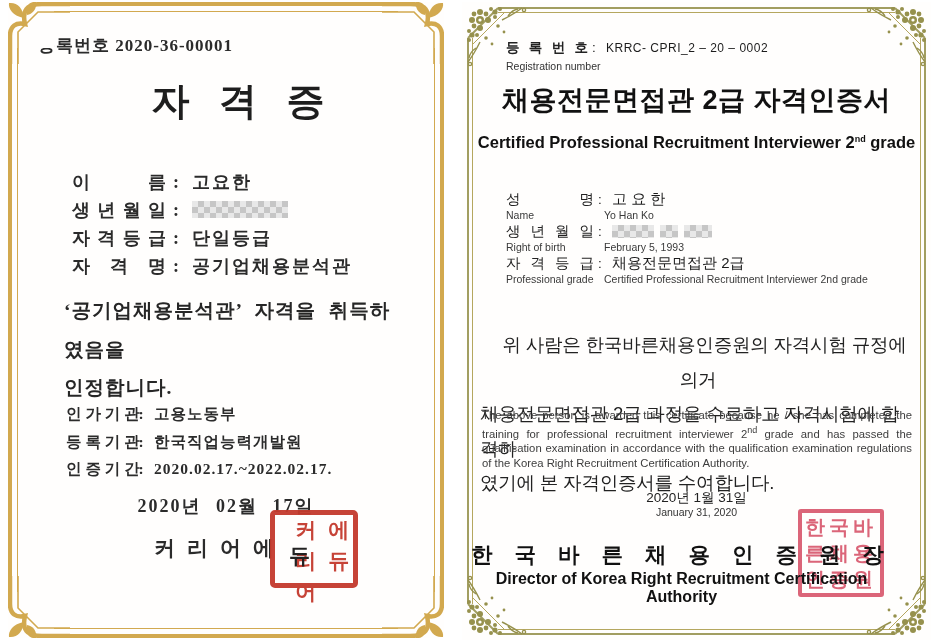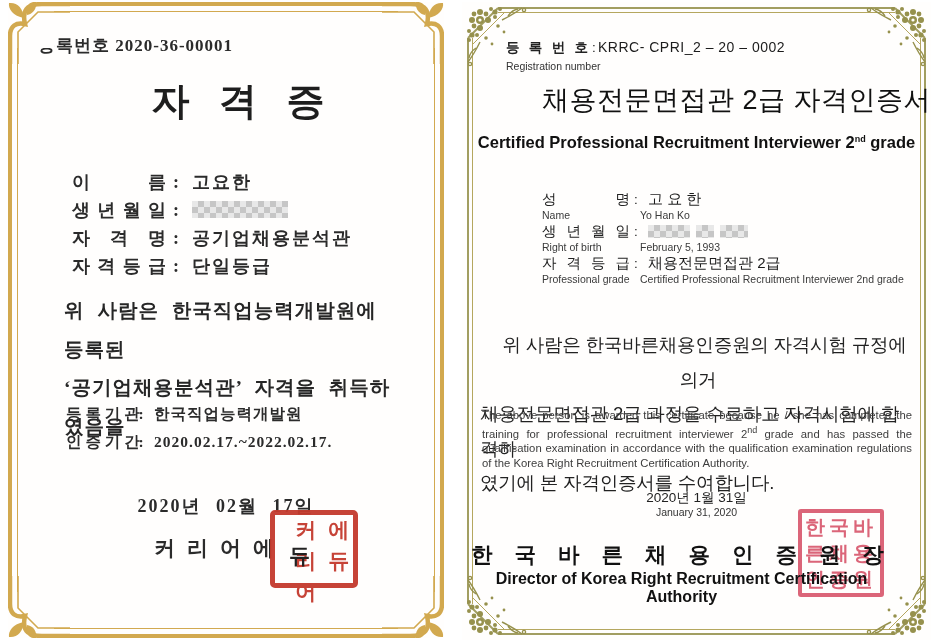--- a/index.html
+++ b/index.html
@@ -39,27 +39,27 @@
   .rb-outer{position:absolute;inset:5px;border:2px solid #a29e61;}
   .rb-inner{position:absolute;inset:10px;border:1px solid #b5a75f;}
   .r-corner{position:absolute;width:72px;height:72px;z-index:2;}
   .r-corner.tl{left:2px;top:2px;}
   .r-corner.tr{right:2px;top:2px;transform:scaleX(-1);}
   .r-corner.bl{left:2px;bottom:2px;transform:scaleY(-1);}
   .r-corner.br{right:2px;bottom:2px;transform:scale(-1,-1);}
   .r-reg{left:44px;top:36px;white-space:nowrap;}
   .r-reg-label{display:inline-block;width:82px;text-align-last:justify;font-size:13.5px;font-weight:600;color:#222;}
   .r-colon{display:inline-block;width:8px;text-align:center;margin-left:2px;font-size:13.5px;}
-  .r-reg-value{font-size:14px;letter-spacing:.5px;}
+  .r-reg-value{margin-left:8px;font-size:12px;letter-spacing:.5px;}
   .r-reg-sub{left:44px;top:58px;font-size:10.5px;color:#333;}
-  .r-title{left:0;right:0;top:80px;margin:0;text-align:right;font-size:27px;font-weight:400;letter-spacing:.5px;color:#111;}
+  .r-title{left:0;right:0;top:80px;margin:0;text-align:center;font-size:27px;font-weight:700;letter-spacing:.5px;color:#111;}
   .r-subtitle{left:0;right:0;top:131px;text-align:center;font-size:16.5px;font-weight:700;color:#111;}
   .r-subtitle sup,.r-body-en sup{font-size:9px;}
   .r-fields{left:44px;top:188px;}
-  .r-field{height:32px;margin-left:36px;}
+  .r-field{height:32px;}
   .r-kr{height:19px;line-height:18px;white-space:nowrap;}
   .r-kr-label{display:inline-block;width:88px;text-align-last:justify;font-size:14.5px;color:#222;}
   .r-kr-value{margin-left:8px;font-size:15px;}
   .r-en{height:13px;line-height:12px;font-size:10.5px;color:#3a3a3a;white-space:nowrap;}
   .r-en-label{display:inline-block;width:98px;}
   .r-body-kr{left:18px;top:326px;width:436px;font-size:18.5px;line-height:34.5px;color:#222;letter-spacing:-.2px;}
   .r-body-kr .indent{text-indent:13px;text-align:center;}
   .r-body-en{left:20px;top:406px;width:430px;font-size:11.3px;line-height:14.6px;text-align:justify;color:#3d3d3d;}
   .r-date-kr{left:0;right:0;top:487px;text-align:center;font-size:13.5px;color:#222;}
   .r-date-en{left:0;right:0;top:504px;text-align:center;font-size:10.5px;color:#333;}
@@ -120,33 +120,36 @@
     <h1 class="abs l-title">자 격 증</h1>
 
     <div class="abs l-fields">
       <div class="l-row">
         <span class="l-label">이 름</span><span class="l-colon">:</span><span class="l-value">고요한</span>
       </div>
       <div class="l-row">
         <span class="l-label">생 년 월 일</span><span class="l-colon">:</span><span class="pix pix-l" style="margin-left:10px;"></span>
       </div>
       <div class="l-row">
+        <span class="l-label">자 격 등 급</span><span class="l-colon">:</span><span class="l-value">단일등급</span>
+      </div>
+      <div class="l-row">
         <span class="l-label">자 격 명</span><span class="l-colon">:</span><span class="l-value">공기업채용분석관</span>
       </div>
-      <div class="l-row">
-        <span class="l-label">자 격 등 급</span><span class="l-colon">:</span><span class="l-value">단일등급</span>
-      </div>
     </div>
 
     <div class="abs l-body">
-      <div>위 사람은 한국직업능력개발원에 등록된</div>
       <div>‘공기업채용분석관’ 자격을 취득하였음을</div>
+      <div>인정합니다.</div>
     </div>
 
     <div class="abs l-footer">
+      <div class="l-frow">
+        <span class="l-flabel">인 가 기 관</span><span class="l-fcolon">:</span><span class="l-fvalue">고용노동부</span>
+      </div>
       <div class="l-frow">
         <span class="l-flabel">등 록 기 관</span><span class="l-fcolon">:</span><span class="l-fvalue">한국직업능력개발원</span>
       </div>
       <div class="l-frow">
         <span class="l-flabel">인 증 기 간</span><span class="l-fcolon">:</span><span class="l-fvalue">2020.02.17.~2022.02.17.</span>
       </div>
     </div>
 
     <div class="abs l-date">2020년 02월 17일</div>
     <div class="abs l-issuer">커리어에</div>

